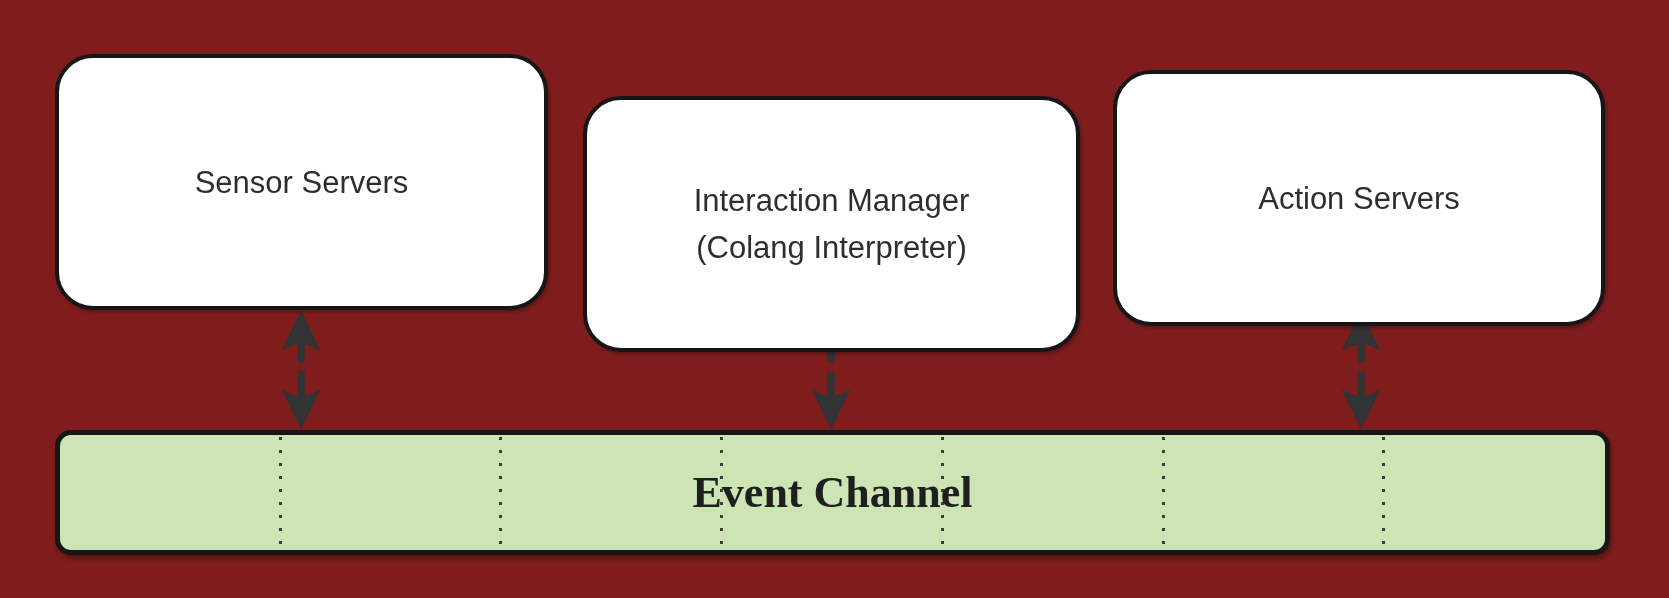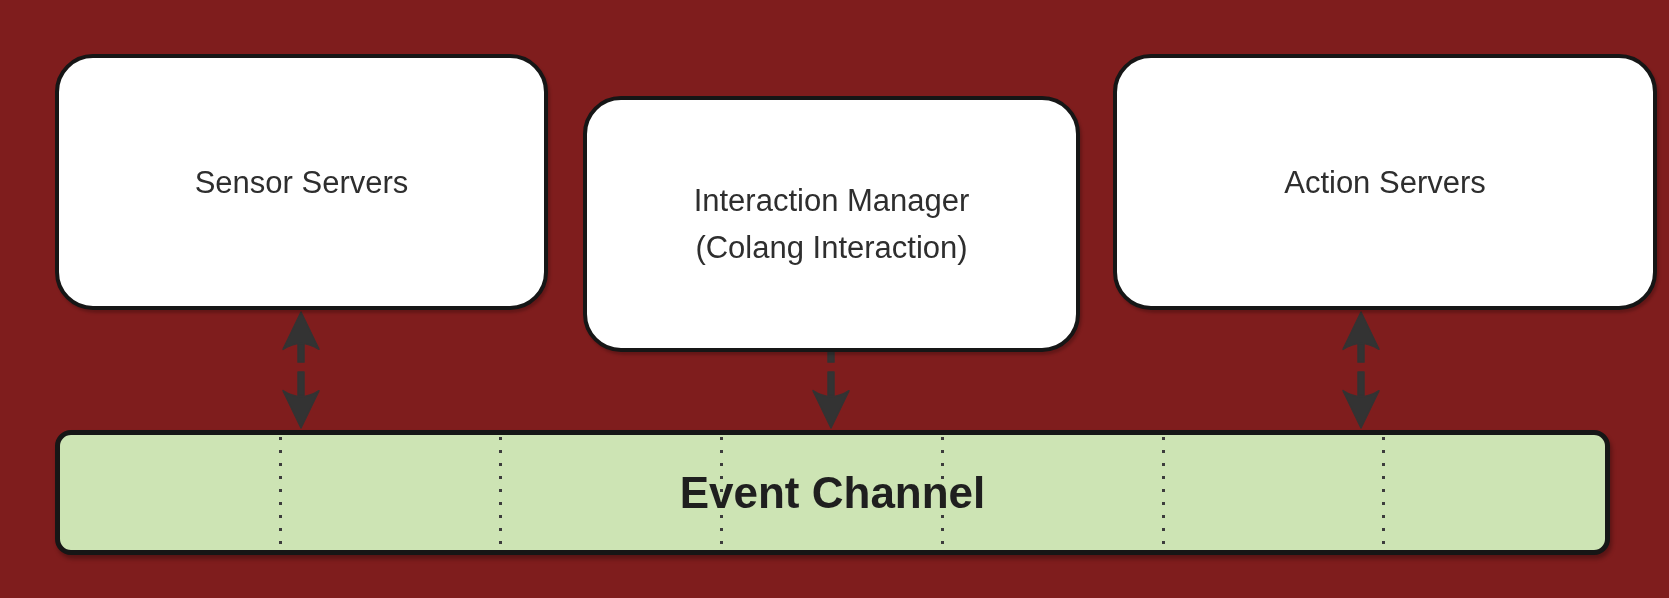--- a/index.html
+++ b/index.html
@@ -33,21 +33,21 @@
     z-index: 2;
   }
   .node .label {
     font-size: 31px;
     line-height: 47px;
     color: var(--color-text, #2e2e2e);
     white-space: nowrap;
   }
   #node-sensor  { left: 55px;   width: 493px; }
   #node-manager { left: 583px;  width: 497px; margin-top: 42px; }
-  #node-action  { left: 1113px; width: 544px; }
+  #node-action  { left: 1113px; width: 492px; margin-top: 16px; }
 
   
   .connector {
     position: absolute;
     top: 311px;
     width: 44px;
     height: 118px;
     color: var(--color-arrow, #333333);
     z-index: 1;
   }
@@ -64,20 +64,21 @@
     height: 125px;
     box-sizing: border-box;
     background: var(--color-channel-fill, #cde4b4);
     border: 5px solid var(--color-stroke, #161616);
     border-radius: 16px;
     box-shadow: 2px 4px 4px rgba(0,0,0,0.30);
     display: flex;
     align-items: center;
     justify-content: center;
     z-index: 2;
+    font-family: Liberation Serif, serif;
   }
   .channel .divider {
     position: absolute;
     top: 2px;
     bottom: 2px;
     width: 3px;
     background-image: repeating-linear-gradient(
       to bottom,
       var(--color-divider, #3c3c3c) 0 3px,
       transparent 3px 13px);
@@ -102,21 +103,21 @@
 <body>
 
 <div class="canvas">
 
   <div class="node" id="node-sensor">
     <span class="label">Sensor Servers</span>
   </div>
 
   <div class="node" id="node-manager">
     <span class="label">Interaction Manager</span>
-    <span class="label">(Colang Interaction)</span>
+    <span class="label">(Colang Interpreter)</span>
   </div>
 
   <div class="node" id="node-action">
     <span class="label">Action Servers</span>
   </div>
 
   <svg class="connector" id="connector-1" viewBox="0 0 44 120" preserveAspectRatio="none" aria-hidden="true">
     <g fill="currentColor" stroke="currentColor" stroke-width="1.5" stroke-linejoin="round">
       <rect x="19" y="22" width="6" height="30"></rect>
       <path d="M22 1 L40 39 Q22 27 4 39 Z"></path>

